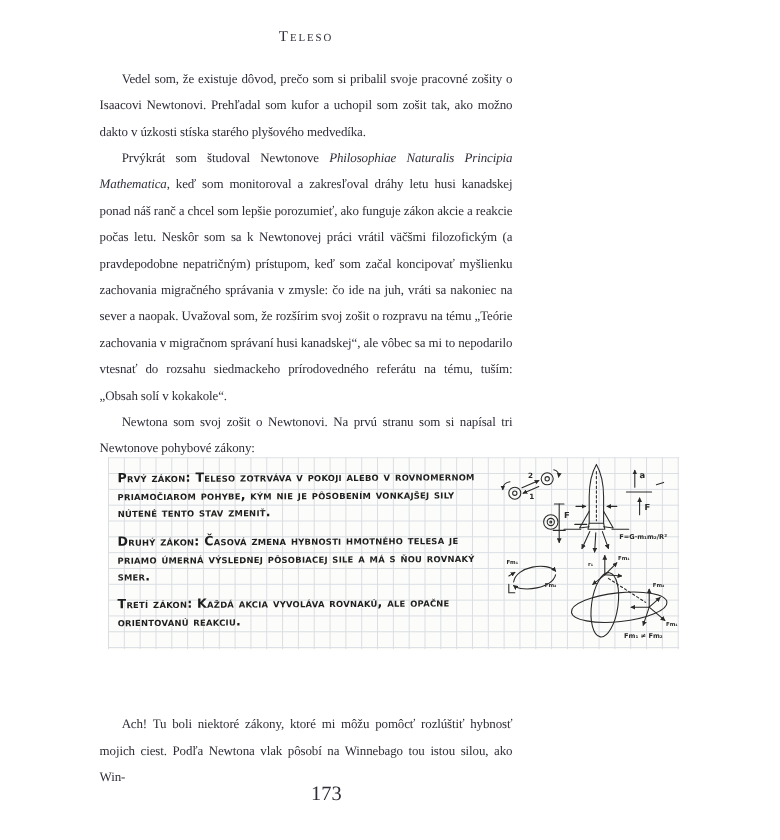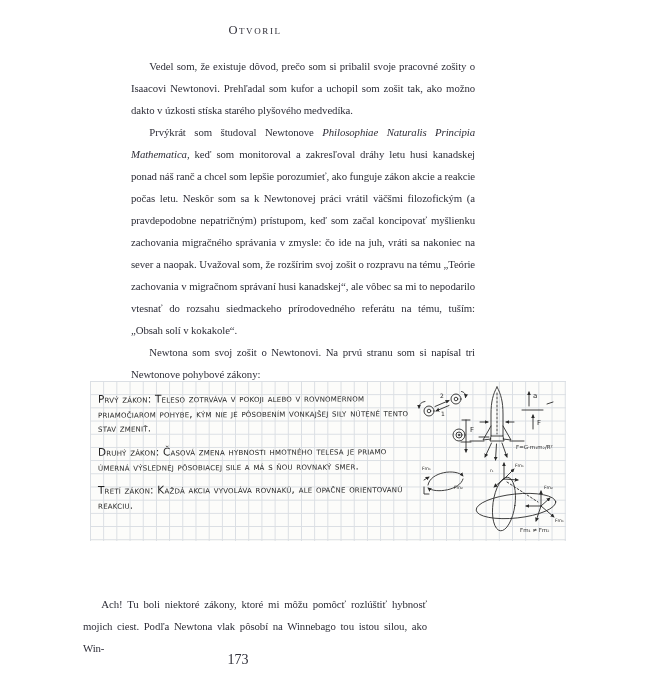--- a/index.html
+++ b/index.html
@@ -9,60 +9,61 @@
   }
   .page{position:relative;width:650px;height:700px;background:#ffffff;overflow:hidden;}
 
   .chapter-header{
     position:absolute;top:23px;left:83px;width:344px;
     text-align:center;font-variant:small-caps;letter-spacing:1.6px;
     font-size:12.5px;color:#2e2e38;
   }
 
   .text-block{position:absolute;left:83px;width:344px;color:#2e2e38;}
-  .text-top{top:55px;margin-left:48px;}
+  .text-top{top:55px;}
   .text-bottom{top:593px;}
   .para{
     margin:0;text-indent:1.7em;text-align:justify;
     font-size:10.8px;line-height:22px;letter-spacing:-0.1px;color:#2e2e38;
   }
   .italic{font-style:italic;}
 
   .notebook{
     position:absolute;top:381px;left:90px;width:476px;height:160px;
     background-color:#fcfcfa;
     background-image:
       linear-gradient(to right,#dadee3 1px,transparent 1px),
       linear-gradient(to bottom,#dadee3 1px,transparent 1px);
     background-size:13.2px 13.2px;
+    font-weight:bold;
   }
   .laws{
     position:absolute;top:10px;left:8px;width:312px;
     font-family:"DejaVu Sans", sans-serif;
     font-variant:small-caps;
     font-size:10.5px;line-height:14.5px;color:#1e1e1e;
   }
   .law{margin:0 0 9px 0;letter-spacing:0.2px;transform:rotate(-0.3deg);}
 
   .sketches{position:absolute;top:3px;left:326px;}
   .sketches *{vector-effect:non-scaling-stroke;}
   .sk{stroke:#2a2a2a;stroke-width:0.9;fill:none;stroke-linecap:round;stroke-linejoin:round;}
   .sk-txt{font-family:"DejaVu Sans", sans-serif;fill:#2a2a2a;stroke:none;}
 
   .page-number{
-    position:absolute;top:652px;left:66px;width:344px;
-    text-align:center;font-size:14px;color:#2e2e38;
+    position:absolute;top:652px;left:100px;width:344px;
+    text-align:center;font-size:17px;color:#2e2e38;
   }
 </style>
 </head>
 <body>
 
 <div class="page">
 
-  <div class="chapter-header">Otvoril</div>
+  <div class="chapter-header">Teleso</div>
 
   <div class="text-block text-top">
     <p class="para"><span>Vedel som, že existuje dôvod, prečo som si pribalil svoje pracovné zošity o Isaacovi Newtonovi. Prehľadal som kufor a uchopil som zošit tak, ako možno dakto v úzkosti stíska starého plyšového medvedíka.</span></p>
     <p class="para"><span>Prvýkrát som študoval Newtonove </span><span class="italic">Philosophiae Naturalis Principia Mathematica</span><span>, keď som monitoroval a zakresľoval dráhy letu husi kanadskej ponad náš ranč a chcel som lepšie porozumieť, ako funguje zákon akcie a reakcie počas letu. Neskôr som sa k Newtonovej práci vrátil väčšmi filozofickým (a pravdepodobne nepatričným) prístupom, keď som začal koncipovať myšlienku zachovania migračného správania v zmysle: čo ide na juh, vráti sa nakoniec na sever a naopak. Uvažoval som, že rozšírim svoj zošit o rozpravu na tému „Teórie zachovania v migračnom správaní husi kanadskej“, ale vôbec sa mi to nepodarilo vtesnať do rozsahu siedmackeho prírodovedného referátu na tému, tuším: „Obsah solí v kokakole“.</span></p>
     <p class="para"><span>Newtona som svoj zošit o Newtonovi. Na prvú stranu som si napísal tri Newtonove pohybové zákony:</span></p>
   </div>
 
   <div class="notebook">
     <div class="laws">
       <p class="law">Prvý zákon: Teleso zotrváva v pokoji alebo v rovnomernom priamočiarom pohybe, kým nie je pôsobením vonkajšej sily nútené tento stav zmeniť.</p>

